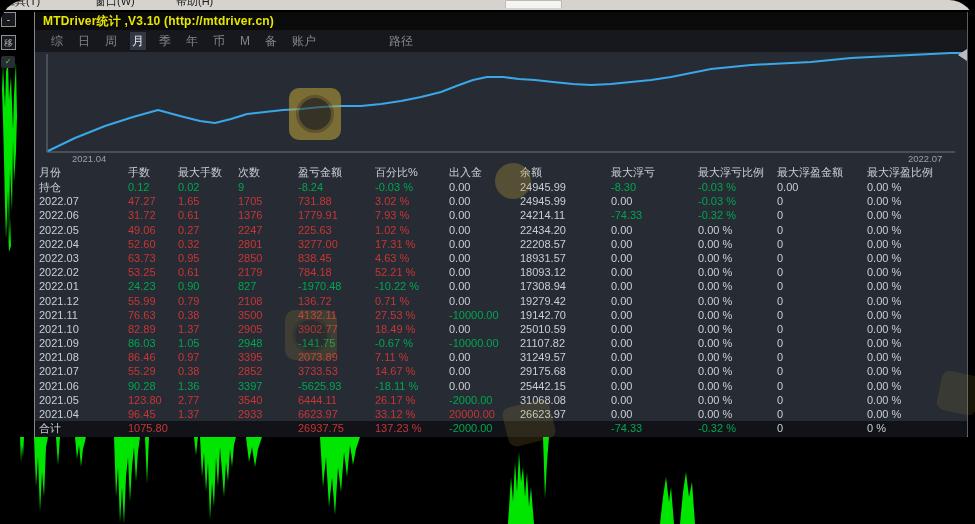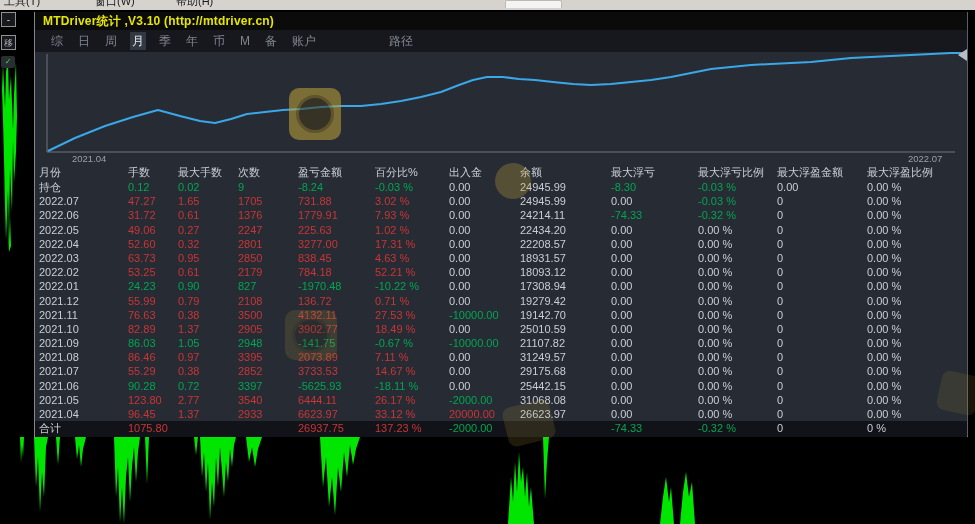--- a/index.html
+++ b/index.html
@@ -1,17 +1,17 @@
 <!DOCTYPE html>
 <html><head>
 <meta charset="utf-8">
 <style>
   html,body{margin:0;padding:0;background:#000;}
   #screen{position:relative;width:975px;height:524px;background:#000;overflow:hidden;
-          font-family:"Liberation Sans","DejaVu Sans",sans-serif;}
+          font-family:"Liberation Sans","DejaVu Sans",sans-serif;border-radius:26px;}
   
   #topstrip{position:absolute;left:0;top:0;width:975px;height:10px;background:#d6d3ce;overflow:hidden;}
   .strip-frag{position:absolute;top:-6px;color:#1a1a1a;font-size:11px;white-space:nowrap;}
   #strip-btn{position:absolute;left:505px;top:0;width:55px;height:7px;background:#f4f4f2;border:1px solid #bdbab4;border-bottom:none;border-radius:2px 2px 0 0;}
   
   #win{position:absolute;left:34px;top:12px;width:934px;height:425px;background:#262b34;
        border-left:1px solid #83878d;border-right:1px solid #5a5f66;border-bottom:1px solid #9aa29f;box-sizing:border-box;}
   #titlebar{height:18px;background:#0b0b0b;color:#e6e600;font-size:12px;line-height:18px;padding-left:8px;
             font-weight:bold;letter-spacing:.2px;}
   #menubar{height:22px;background:#16181d;display:flex;align-items:center;padding-left:14px;gap:11px;}
@@ -324,21 +324,21 @@
           <span class="c-w">0.00</span>
           <span class="c-w">29175.68</span>
           <span class="c-w">0.00</span>
           <span class="c-w">0.00 %</span>
           <span class="c-w">0</span>
           <span class="c-w">0.00 %</span>
         </div>
         <div class="trow">
           <span class="c-w">2021.06</span>
           <span class="c-g">90.28</span>
-          <span class="c-g">0.72</span>
+          <span class="c-g">1.36</span>
           <span class="c-g">3397</span>
           <span class="c-g">-5625.93</span>
           <span class="c-g">-18.11 %</span>
           <span class="c-w">0.00</span>
           <span class="c-w">25442.15</span>
           <span class="c-w">0.00</span>
           <span class="c-w">0.00 %</span>
           <span class="c-w">0</span>
           <span class="c-w">0.00 %</span>
         </div>

